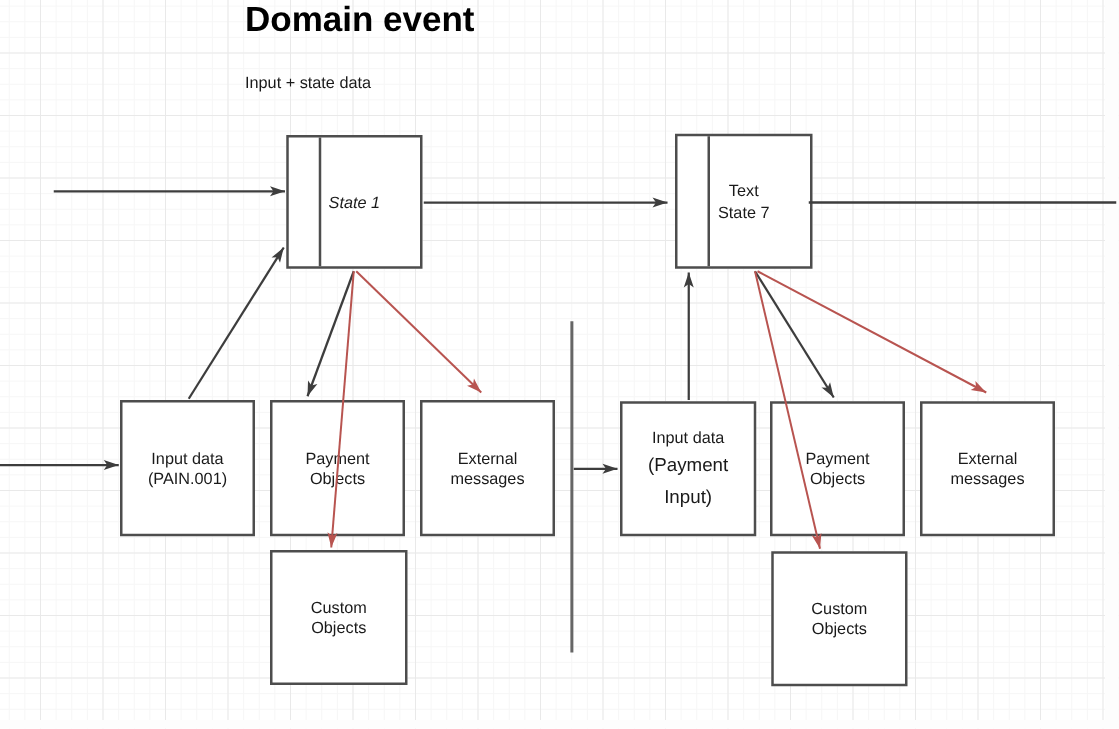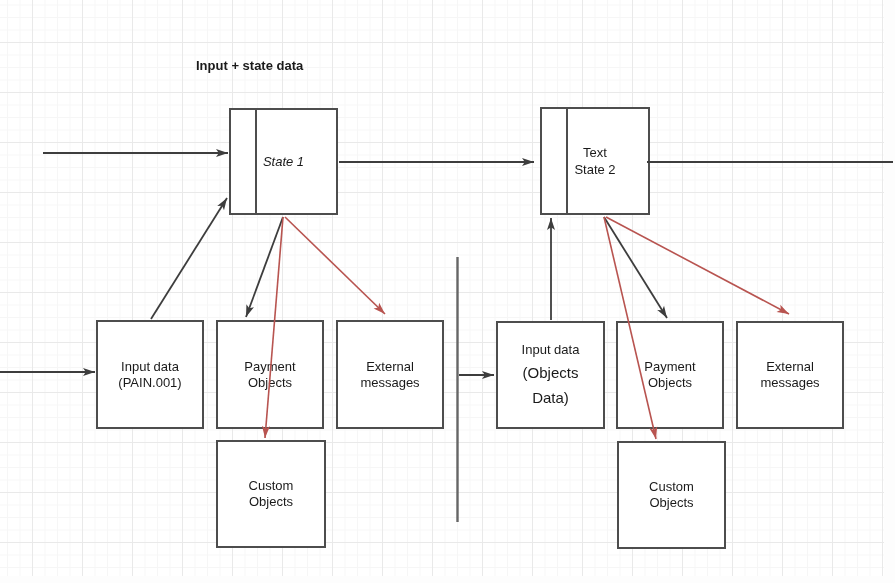--- a/index.html
+++ b/index.html
@@ -15,21 +15,21 @@
     background-size:50px 50px, 50px 50px, 12.5px 12.5px, 12.5px 12.5px;
     background-position:32px 42px;
   }
   .edge-strip { position:absolute; background:#fdfdfd; z-index:0; }
   .strip-right { left:884px; top:0; width:11px; height:583px; }
   .strip-bottom { left:0; top:576px; width:895px; height:7px; }
 
   .title { position:absolute; left:196px; top:0px; font-size:28px; font-weight:bold;
     color:#000; z-index:2; white-space:nowrap; }
   .subtitle { position:absolute; left:196px; top:58px; font-size:13px; color:#1a1a1a;
-    z-index:2; white-space:nowrap;font-weight:bold; }
+    z-index:2; white-space:nowrap; }
 
   .box { position:absolute; background:#ffffff; border:2px solid #4d4d4d;
     display:flex; flex-direction:column; align-items:center; justify-content:center;
     font-size:13px; line-height:16px; color:#1a1a1a; text-align:center; z-index:1; }
   .box span { display:block; }
 
   .statebox { position:absolute; background:#ffffff; border:2px solid #4d4d4d; z-index:1; }
   .compartment { position:absolute; left:0; top:0; bottom:0; width:26px;
     border-right:2px solid #4d4d4d; }
   .statelabel { position:absolute; left:0; top:0; right:0; bottom:0;
@@ -42,34 +42,35 @@
   svg.arrow-layer { position:absolute; left:0; top:0; z-index:3; }
 </style>
 </head>
 <body>
 
 <div class="canvas">
 
   <div class="edge-strip strip-right"></div>
   <div class="edge-strip strip-bottom"></div>
 
+  <div class="title">Domain event</div>
   <div class="subtitle">Input + state data</div>
 
   <div class="statebox" style="left:229px; top:108px; width:109px; height:107px;font-style:italic;">
     <div class="compartment"></div>
     <div class="statelabel">
       <span>State 1</span>
     </div>
   </div>
 
   <div class="statebox" style="left:540px; top:107px; width:110px; height:108px;">
     <div class="compartment"></div>
     <div class="statelabel">
       <span>Text</span>
-      <span>State 2</span>
+      <span>State 7</span>
     </div>
   </div>
 
   <div class="box" style="left:96px; top:320px; width:108px; height:109px;">
     <span>Input data</span>
     <span>(PAIN.001)</span>
   </div>
 
   <div class="box" style="left:216px; top:320px; width:108px; height:109px;">
     <span>Payment</span>
@@ -81,22 +82,22 @@
     <span>messages</span>
   </div>
 
   <div class="box" style="left:216px; top:440px; width:110px; height:108px;">
     <span>Custom</span>
     <span>Objects</span>
   </div>
 
   <div class="box" style="left:496px; top:321px; width:109px; height:108px;">
     <span class="first-line">Input data</span>
-    <span class="big">(Objects</span>
-    <span class="big">Data)</span>
+    <span class="big">(Payment</span>
+    <span class="big">Input)</span>
   </div>
 
   <div class="box" style="left:616px; top:321px; width:108px; height:108px;">
     <span>Payment</span>
     <span>Objects</span>
   </div>
 
   <div class="box" style="left:736px; top:321px; width:108px; height:108px;">
     <span>External</span>
     <span>messages</span>

